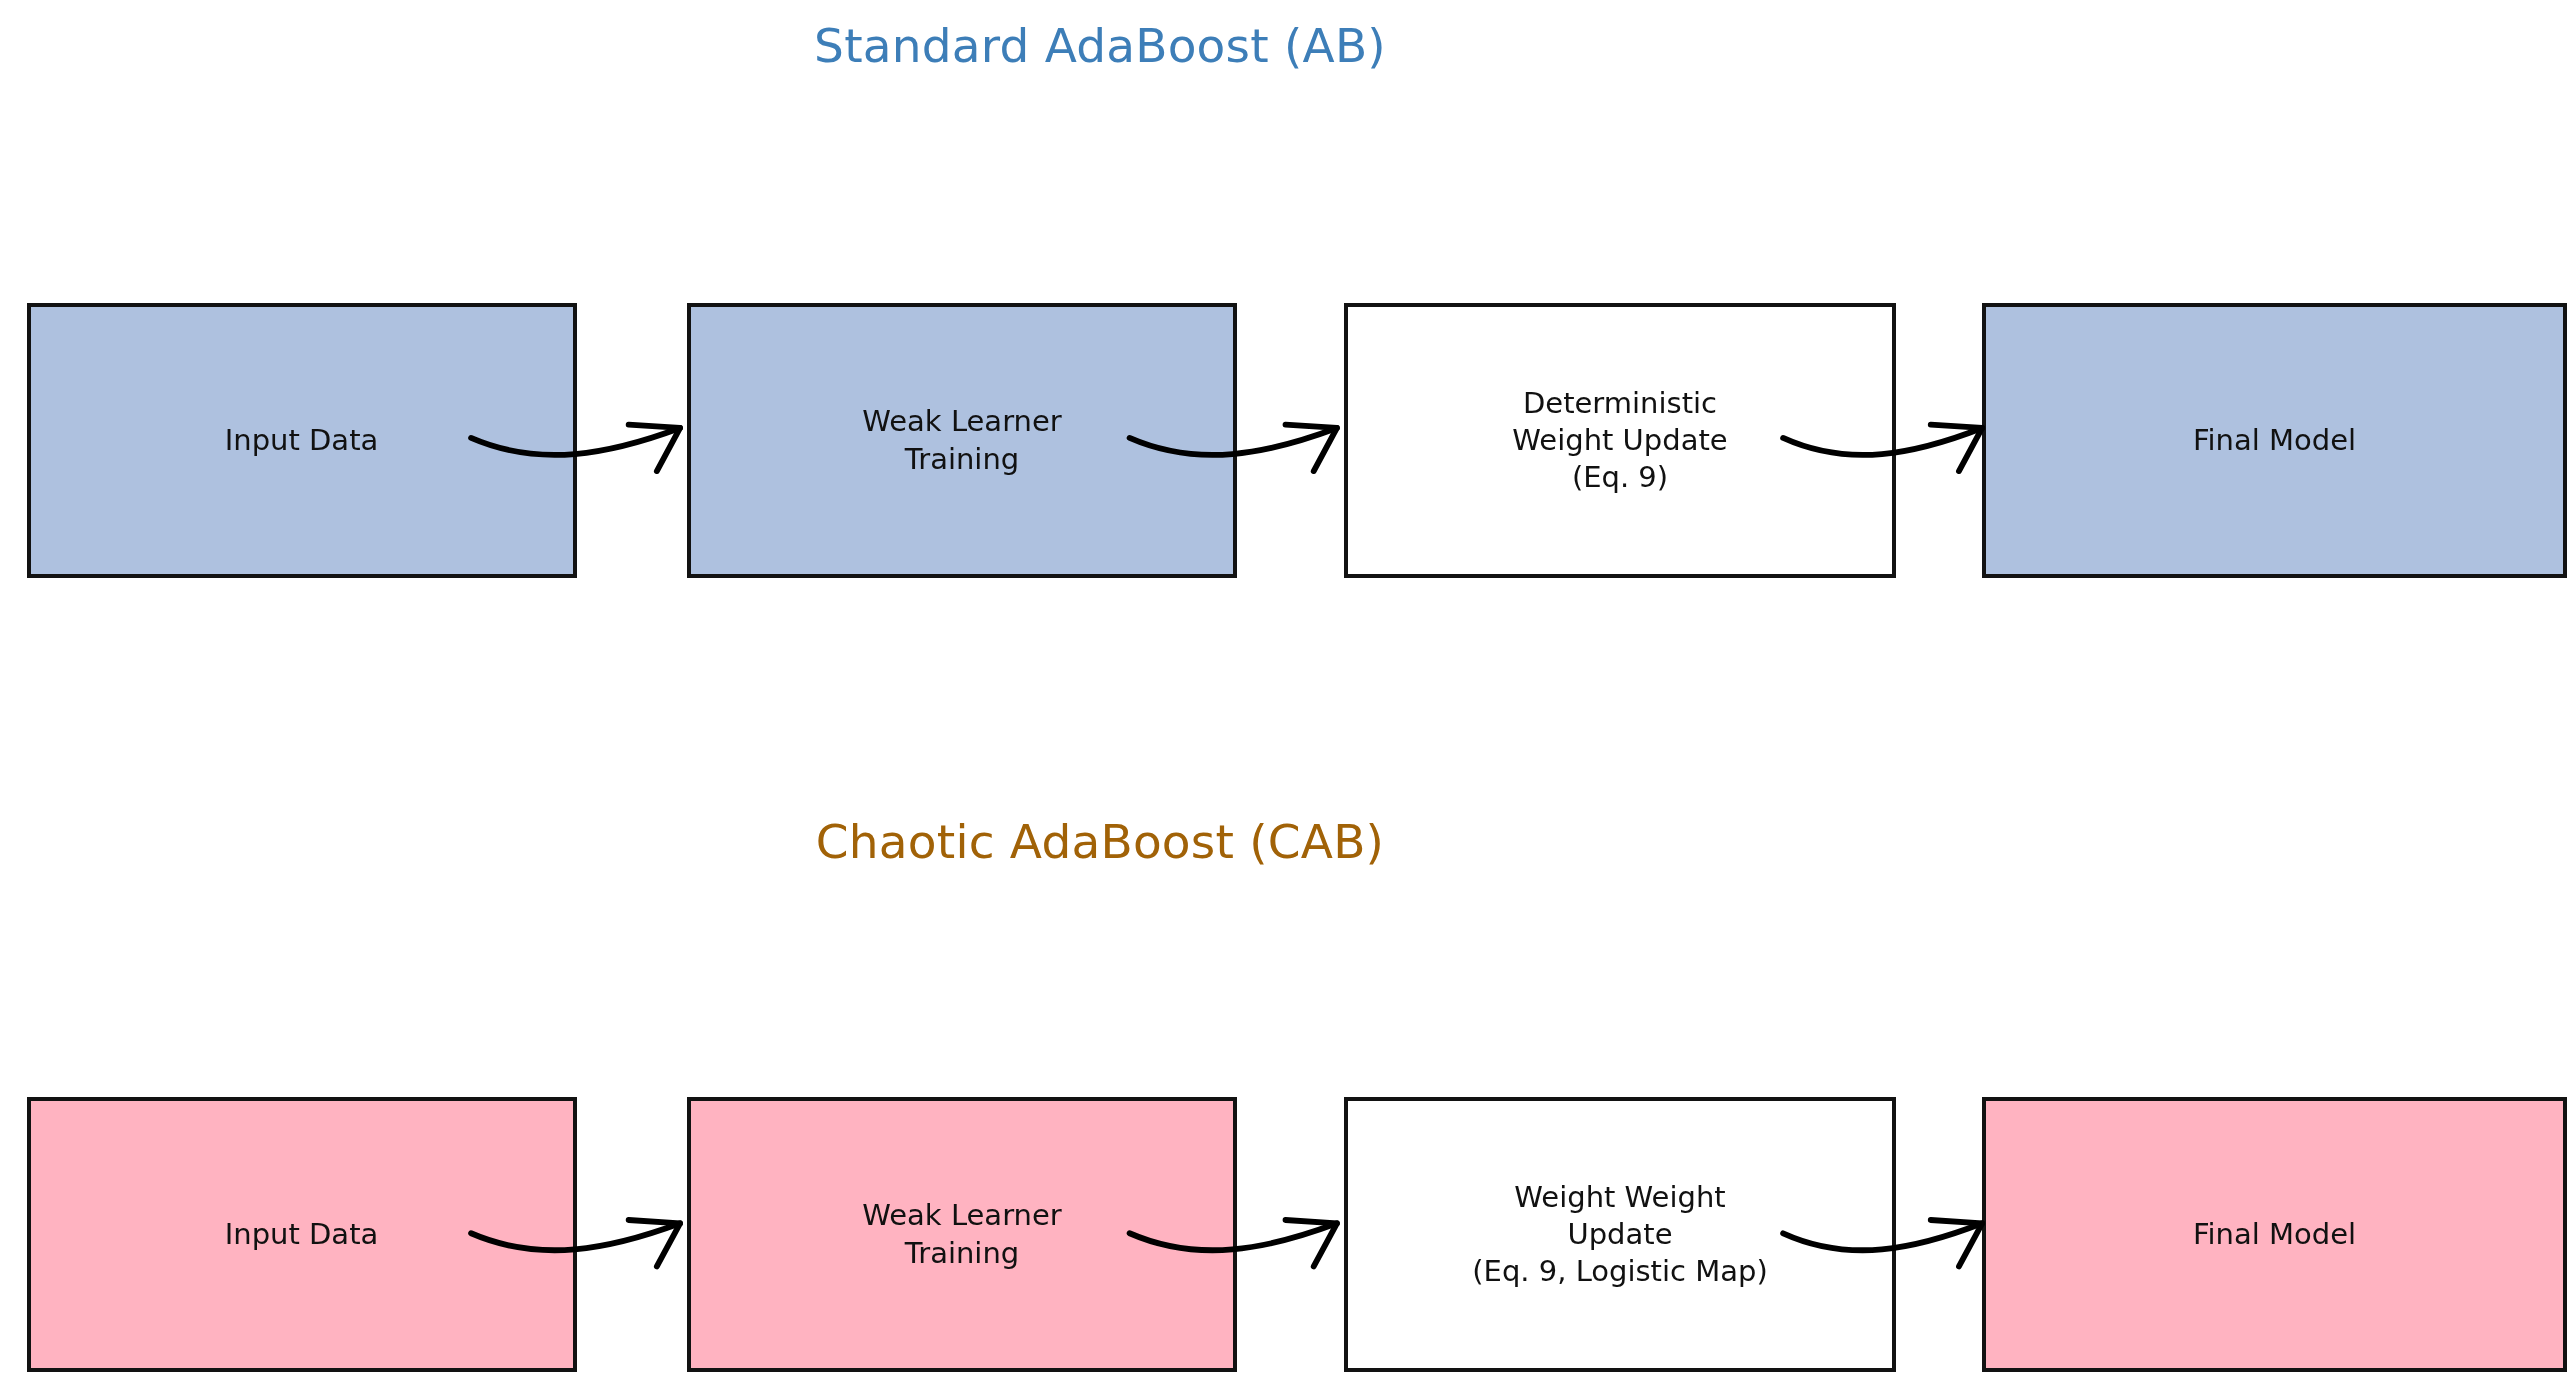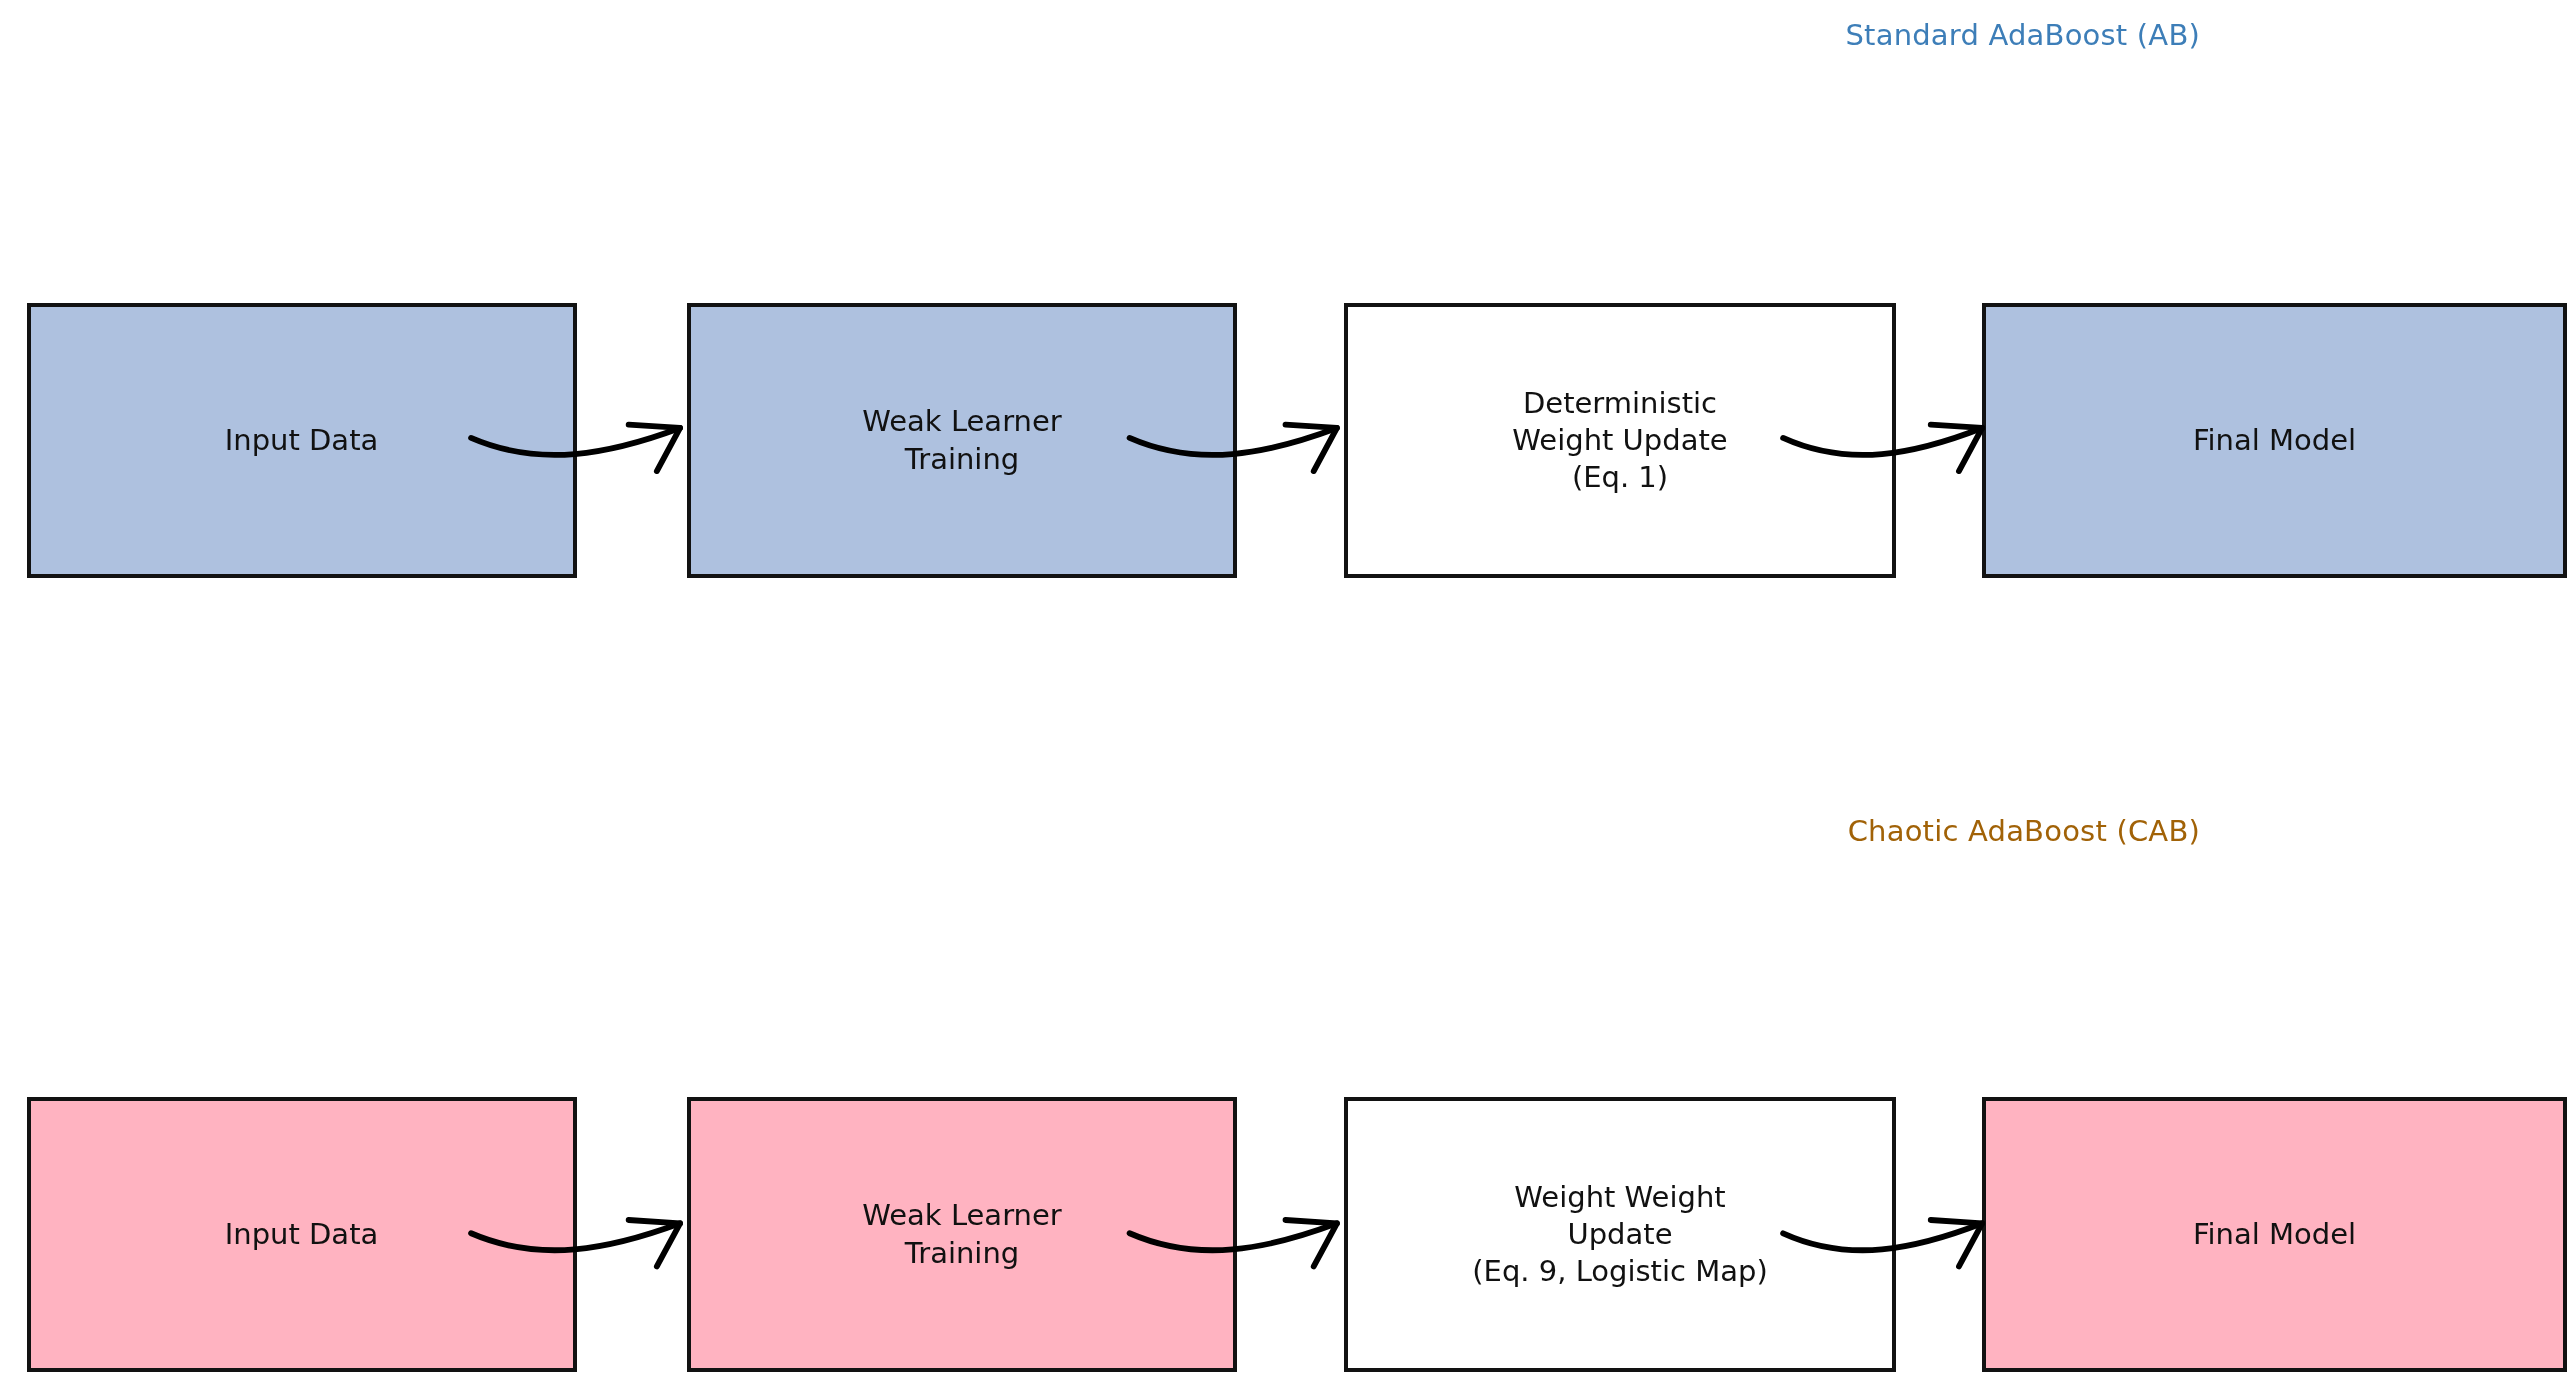--- a/index.html
+++ b/index.html
@@ -17,23 +17,23 @@
     height: 1395px;
     background: #ffffff;
     overflow: hidden;
   }
 
   
   .section-title {
     position: absolute;
     left: 0;
     width: 2200px;
-    text-align: right;
+    text-align: center;
     font-family: "DejaVu Sans", sans-serif;
-    font-size: 29px;
+    font-size: 47px;
     font-weight: 400;
     letter-spacing: 0.2px;
     white-space: nowrap;
   }
   .title-ab  { top: 18px;  color: #3d7eb8; }
   .title-cab { top: 814px; color: #a16207; }
 
   
   .flow-box {
     position: absolute;
@@ -78,21 +78,21 @@
   </div>
 
   <div class="flow-box fill-blue" style="left:687px; top:303px; width:550px; height:275px;">
     <span class="box-label">Weak Learner
 Training</span>
   </div>
 
   <div class="flow-box fill-white" style="left:1344px; top:303px; width:552px; height:275px;">
     <span class="box-label">Deterministic
 Weight Update
-(Eq. 1)</span>
+(Eq. 9)</span>
   </div>
 
   <div class="flow-box fill-blue" style="left:1982px; top:303px; width:585px; height:275px;">
     <span class="box-label">Final Model</span>
   </div>
 
   <div class="section-title title-cab">Chaotic AdaBoost (CAB)</div>
 
   <div class="flow-box fill-pink" style="left:26.5px; top:1097px; width:550px; height:275px;">
     <span class="box-label">Input Data</span>

